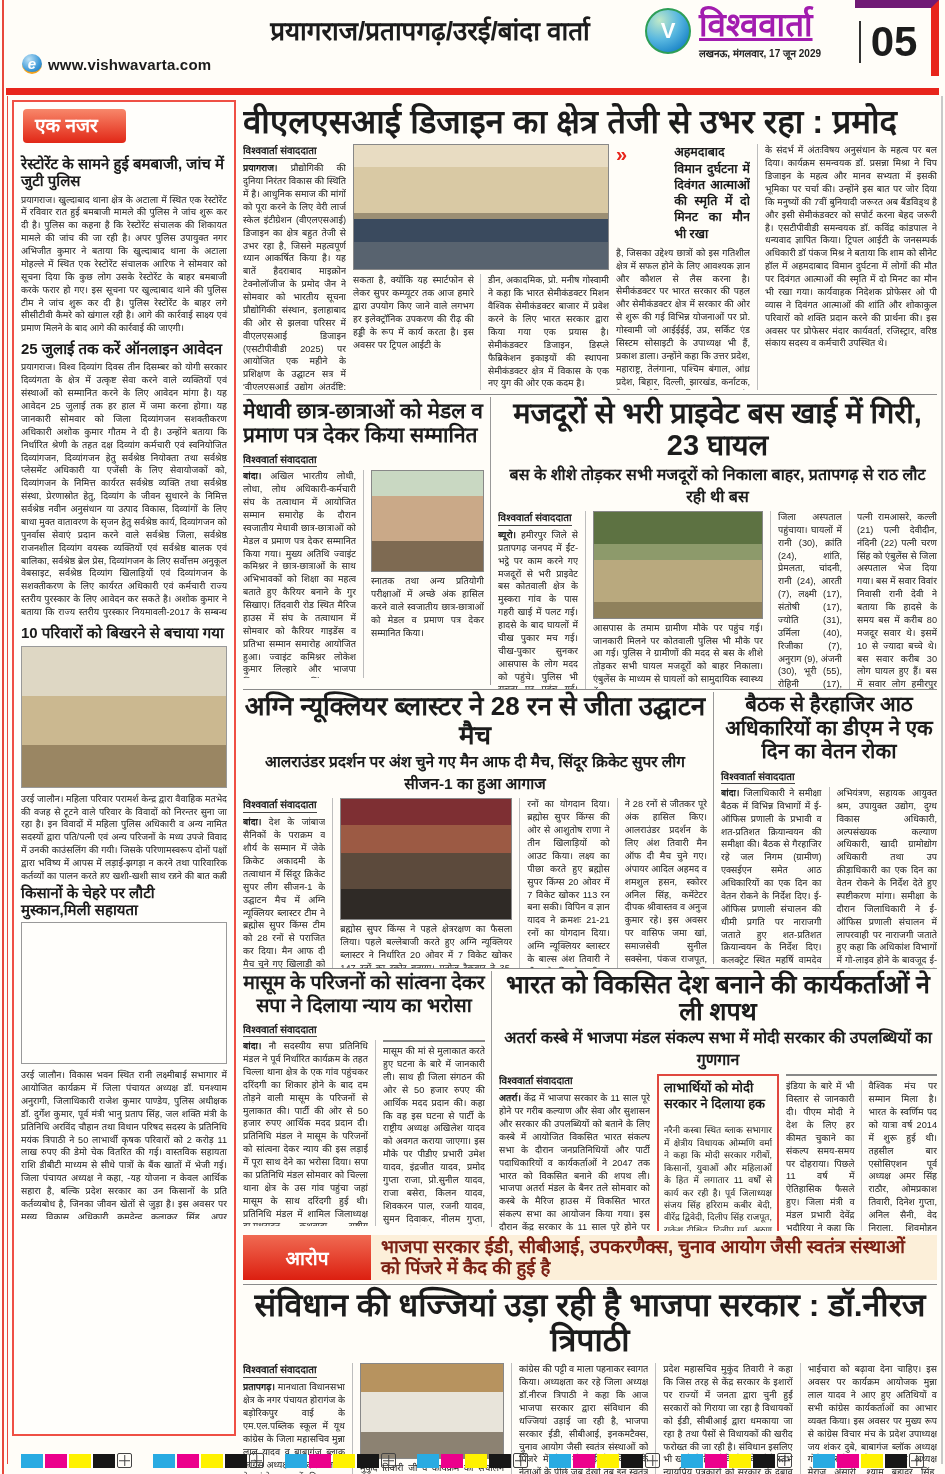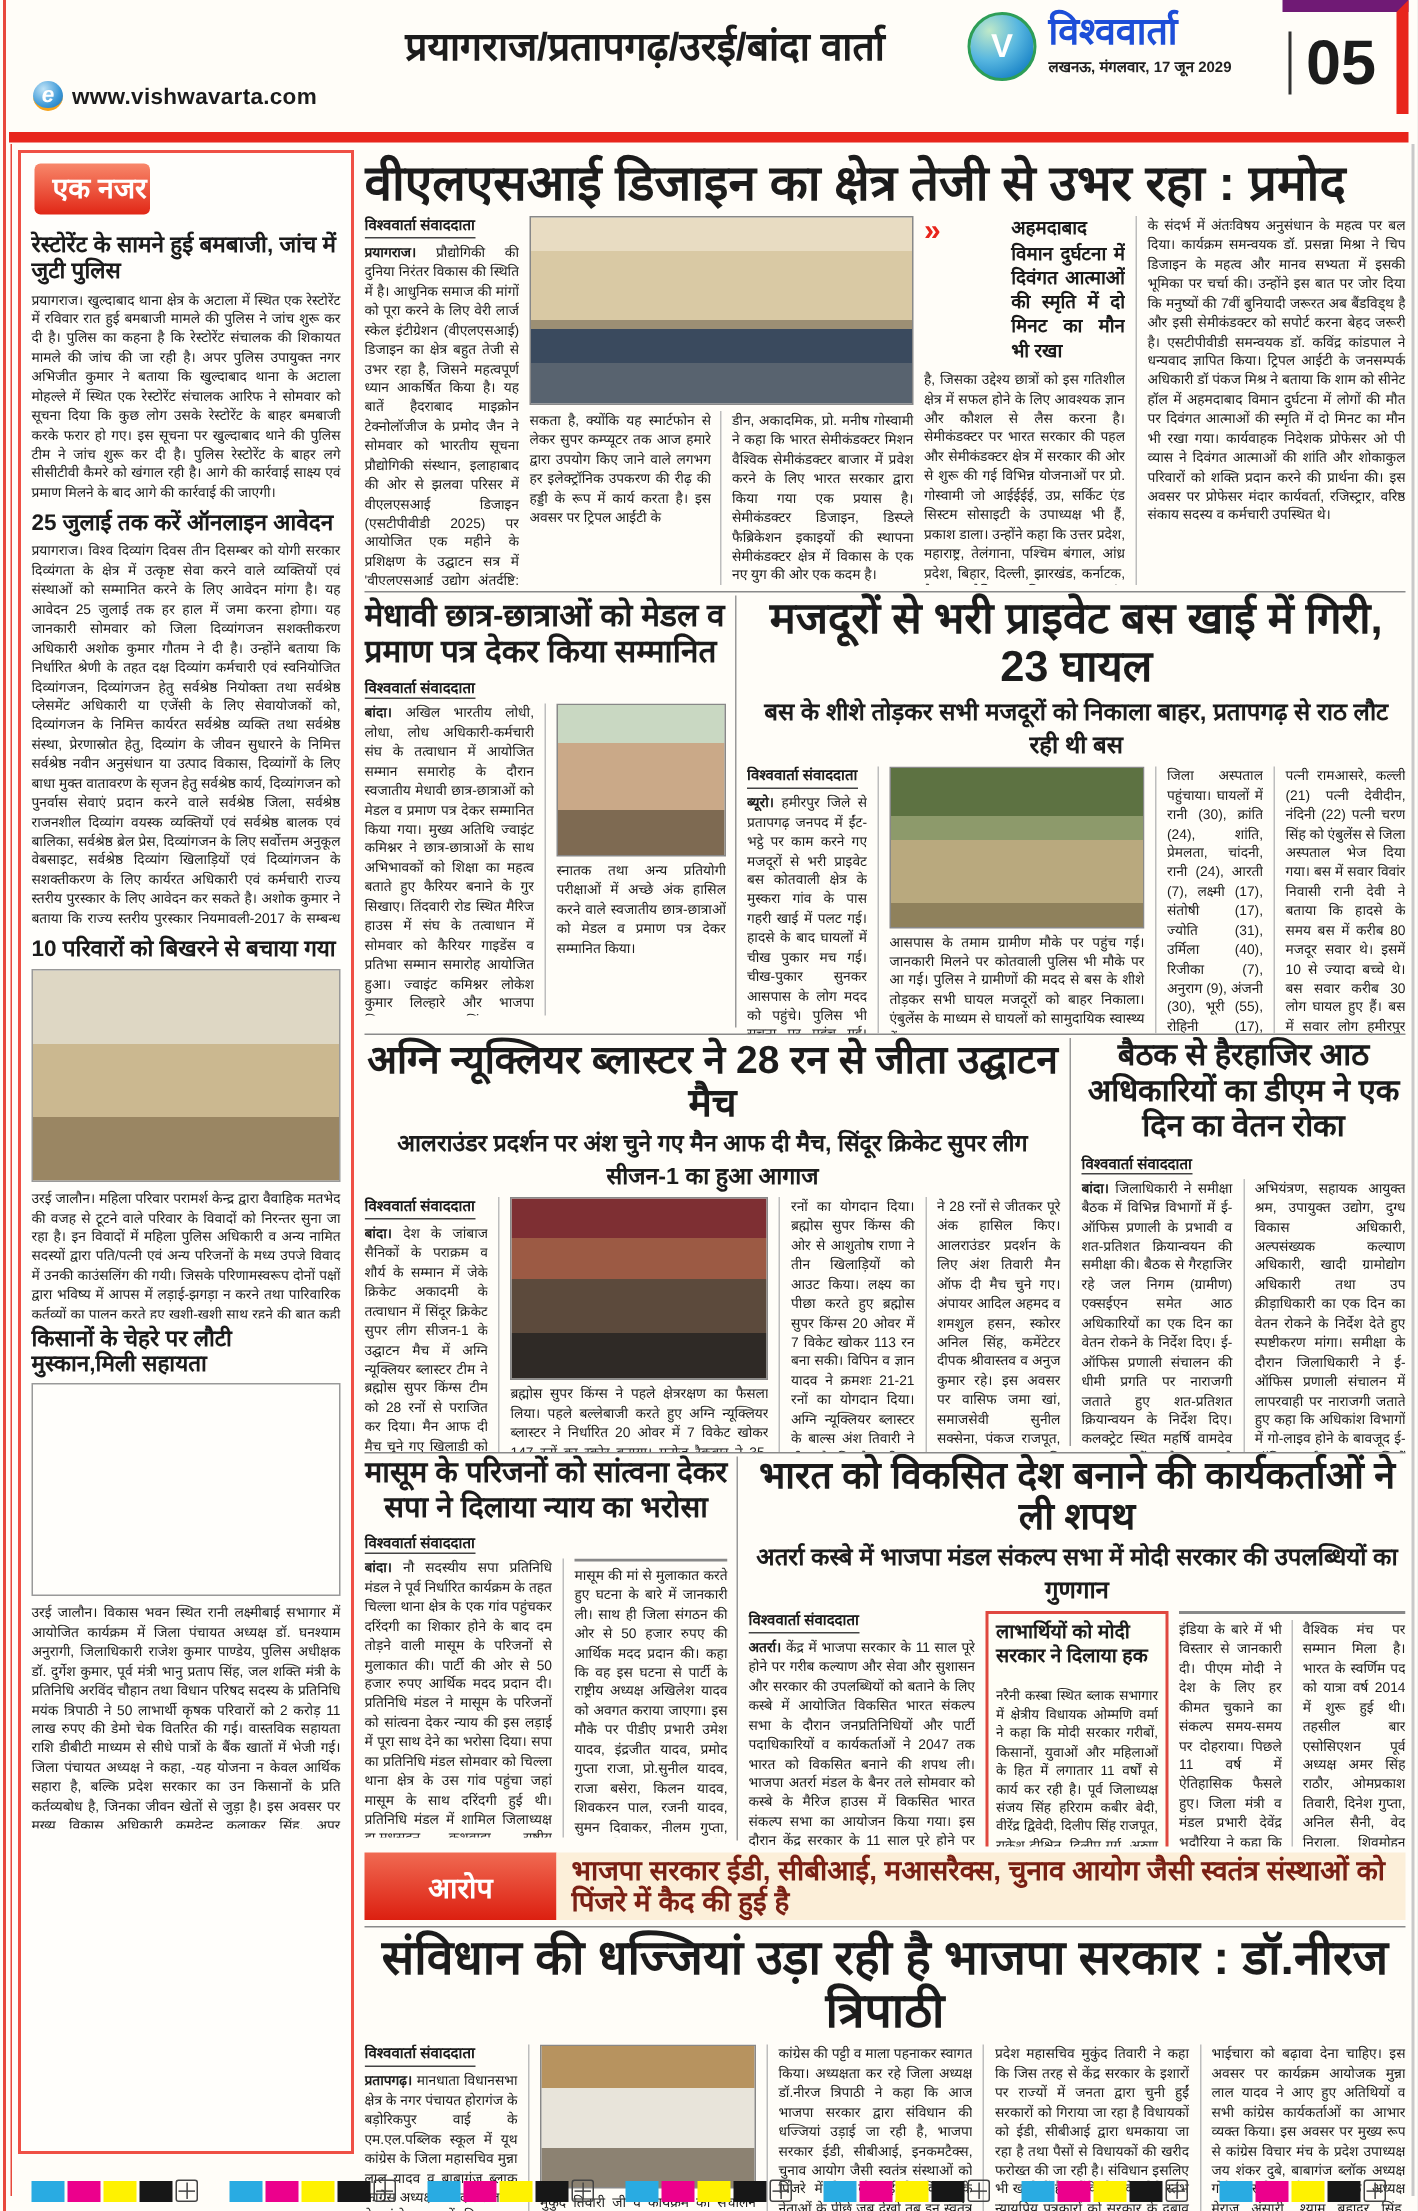--- a/index.html
+++ b/index.html
@@ -27,38 +27,38 @@
   .region-line { position:absolute; left:255px; top:12px; width:350px; text-align:center;
     font-size:26px; font-weight:800; }
   .brand { position:absolute; left:645px; top:8px; display:flex; gap:8px; align-items:flex-start; }
   .brand-logo {
     width:46px; height:46px; border-radius:50%;
     background:radial-gradient(circle at 30% 25%, #bfe9c9, #58b7e0 45%, #1d86c8 80%);
     color:#fff; font-weight:800; font-size:22px;
     display:flex; align-items:center; justify-content:center;
     border:2px solid #2e9e57;
   }
-  .brand-name { font-size:25px; font-weight:800; color:#1d4ed8; line-height:1.05; }
+  .brand-name { font-size:33px; font-weight:800; color:#a21caf; line-height:1.05;text-decoration:underline; }
   .brand-sub { font-size:10px; font-weight:bold; color:#222; margin-top:3px; }
   .pagebox {
     position:absolute; right:6px; top:0; width:84px; height:76px;
     border-top:8px solid #701a75; border-right:8px solid #e8251c;
     display:flex; align-items:center; justify-content:center;
   }
   .pagebox-num { font-size:42px; font-weight:800; border-left:2px solid #333; padding:0 10px; line-height:1; }
   .masthead-bar { height:7px; background:#e8251c; margin:0 6px 0 6px; }
 
   
   .content { display:flex; gap:7px; padding:5px 8px 0 12px; align-items:flex-start; }
   aside.ek-nazar {
     flex:none; width:224px; height:1336px; border:2px solid #ef5045;
     background:#fffefb; padding:5px 7px; overflow:hidden;
   }
   .ek-label {
-    display:inline-block; margin:2px 0 7px 2px; padding:3px 2px 5px 12px;
+    display:inline-block; margin:2px 0 7px 2px; padding:3px 28px 5px 12px;
     background:linear-gradient(180deg,#f8876a,#e12716); color:#fff;
     font-size:19px; font-weight:800; border-radius:4px;
   }
   .ek-item h3 { font-size:15px; font-weight:800; line-height:1.15; margin:5px 0 4px; }
   .ek-item p { font-size:9.2px; line-height:1.4; text-align:justify; }
   .ek-photo { width:100%; height:142px; margin:4px 0 5px; border:1px solid #999; }
 
   main.mainarea { flex:1; min-width:0; }
 
   section { border-top:1px solid #8a8a8a; padding:2px 0 4px; overflow:hidden; }
@@ -372,21 +372,21 @@
                   <div class="col">वैश्विक मंच पर सम्मान मिला है। भारत के स्वर्णिम पद को यात्रा वर्ष 2014 में शुरू हुई थी। तहसील बार एसोसिएशन पूर्व अध्यक्ष अमर सिंह राठौर, ओमप्रकाश तिवारी, दिनेश गुप्ता, अनिल सैनी, वेद निराला, शिवमोहन गुप्ता, आत्माराम शुक्ला, दीनदयाल द्विवेदी विधायक प्रतिनिधि राज किशोर बाजपेई, सुरेंद्र सिंह, ओमप्रकाश गौतम समेत मोर्चा प्रकोष्ठ, शक्ति केंद्र संयोजक, प्रभारी प्रवासी, बूथ अध्यक्ष उपस्थित रहे।</div>
                 </div>
               </div>
             </div>
           </article>
         </div>
       </section>
 
       <div class="strip">
         <div class="strip-label">आरोप</div>
-        <div class="strip-text">भाजपा सरकार ईडी, सीबीआई, मआसरैक्स, चुनाव आयोग जैसी स्वतंत्र संस्थाओं को पिंजरे में कैद की हुई है</div>
+        <div class="strip-text">भाजपा सरकार ईडी, सीबीआई, उपकरणैक्स, चुनाव आयोग जैसी स्वतंत्र संस्थाओं को पिंजरे में कैद की हुई है</div>
       </div>
 
       <section class="const-art">
         <h2>संविधान की धज्जियां उड़ा रही है भाजपा सरकार : डॉ.नीरज त्रिपाठी</h2>
         <div class="cols rowE">
           <div class="col const-c1">
             <span class="byline">विश्ववार्ता संवाददाता</span>
             <p><b class="dateline">प्रतापगढ़।</b>
                <span>मानधाता विधानसभा क्षेत्र के नगर पंचायत होरागंज के बड़ोरिकपुर वाई के एम.एल.पब्लिक स्कूल में यूथ कांग्रेस के जिला महासचिव मुन्ना लाल यादव व बाबागंज ब्लाक कांग्रेस अध्यक्ष गोविंद सरोज जी के संयोजकत्व में विधानसभा स्तरीय संविधान बचाओ सम्मेलन का आयोजन किया गया। संविधान बचाओ सम्मेलन की अध्यक्षता जिला अध्यक्ष डॉ.नीरज त्रिपाठी व मुख्य अतिथि उत्तर प्रदेश कांग्रेस कमेटी के कोऑर्डिनेटर/प्रभारी प्रतापगढ़ हरिकेश त्रिपाठी, उत्तर प्रदेश कांग्रेस कमेटी के कोऑर्डिनेटर/प्रभारी प्रतापगढ़ प्रमोद मिश्र, उत्तर प्रदेश कांग्रेस कमेटी के निवर्तमान प्रदेश महासचिव</span></p>
           </div>

